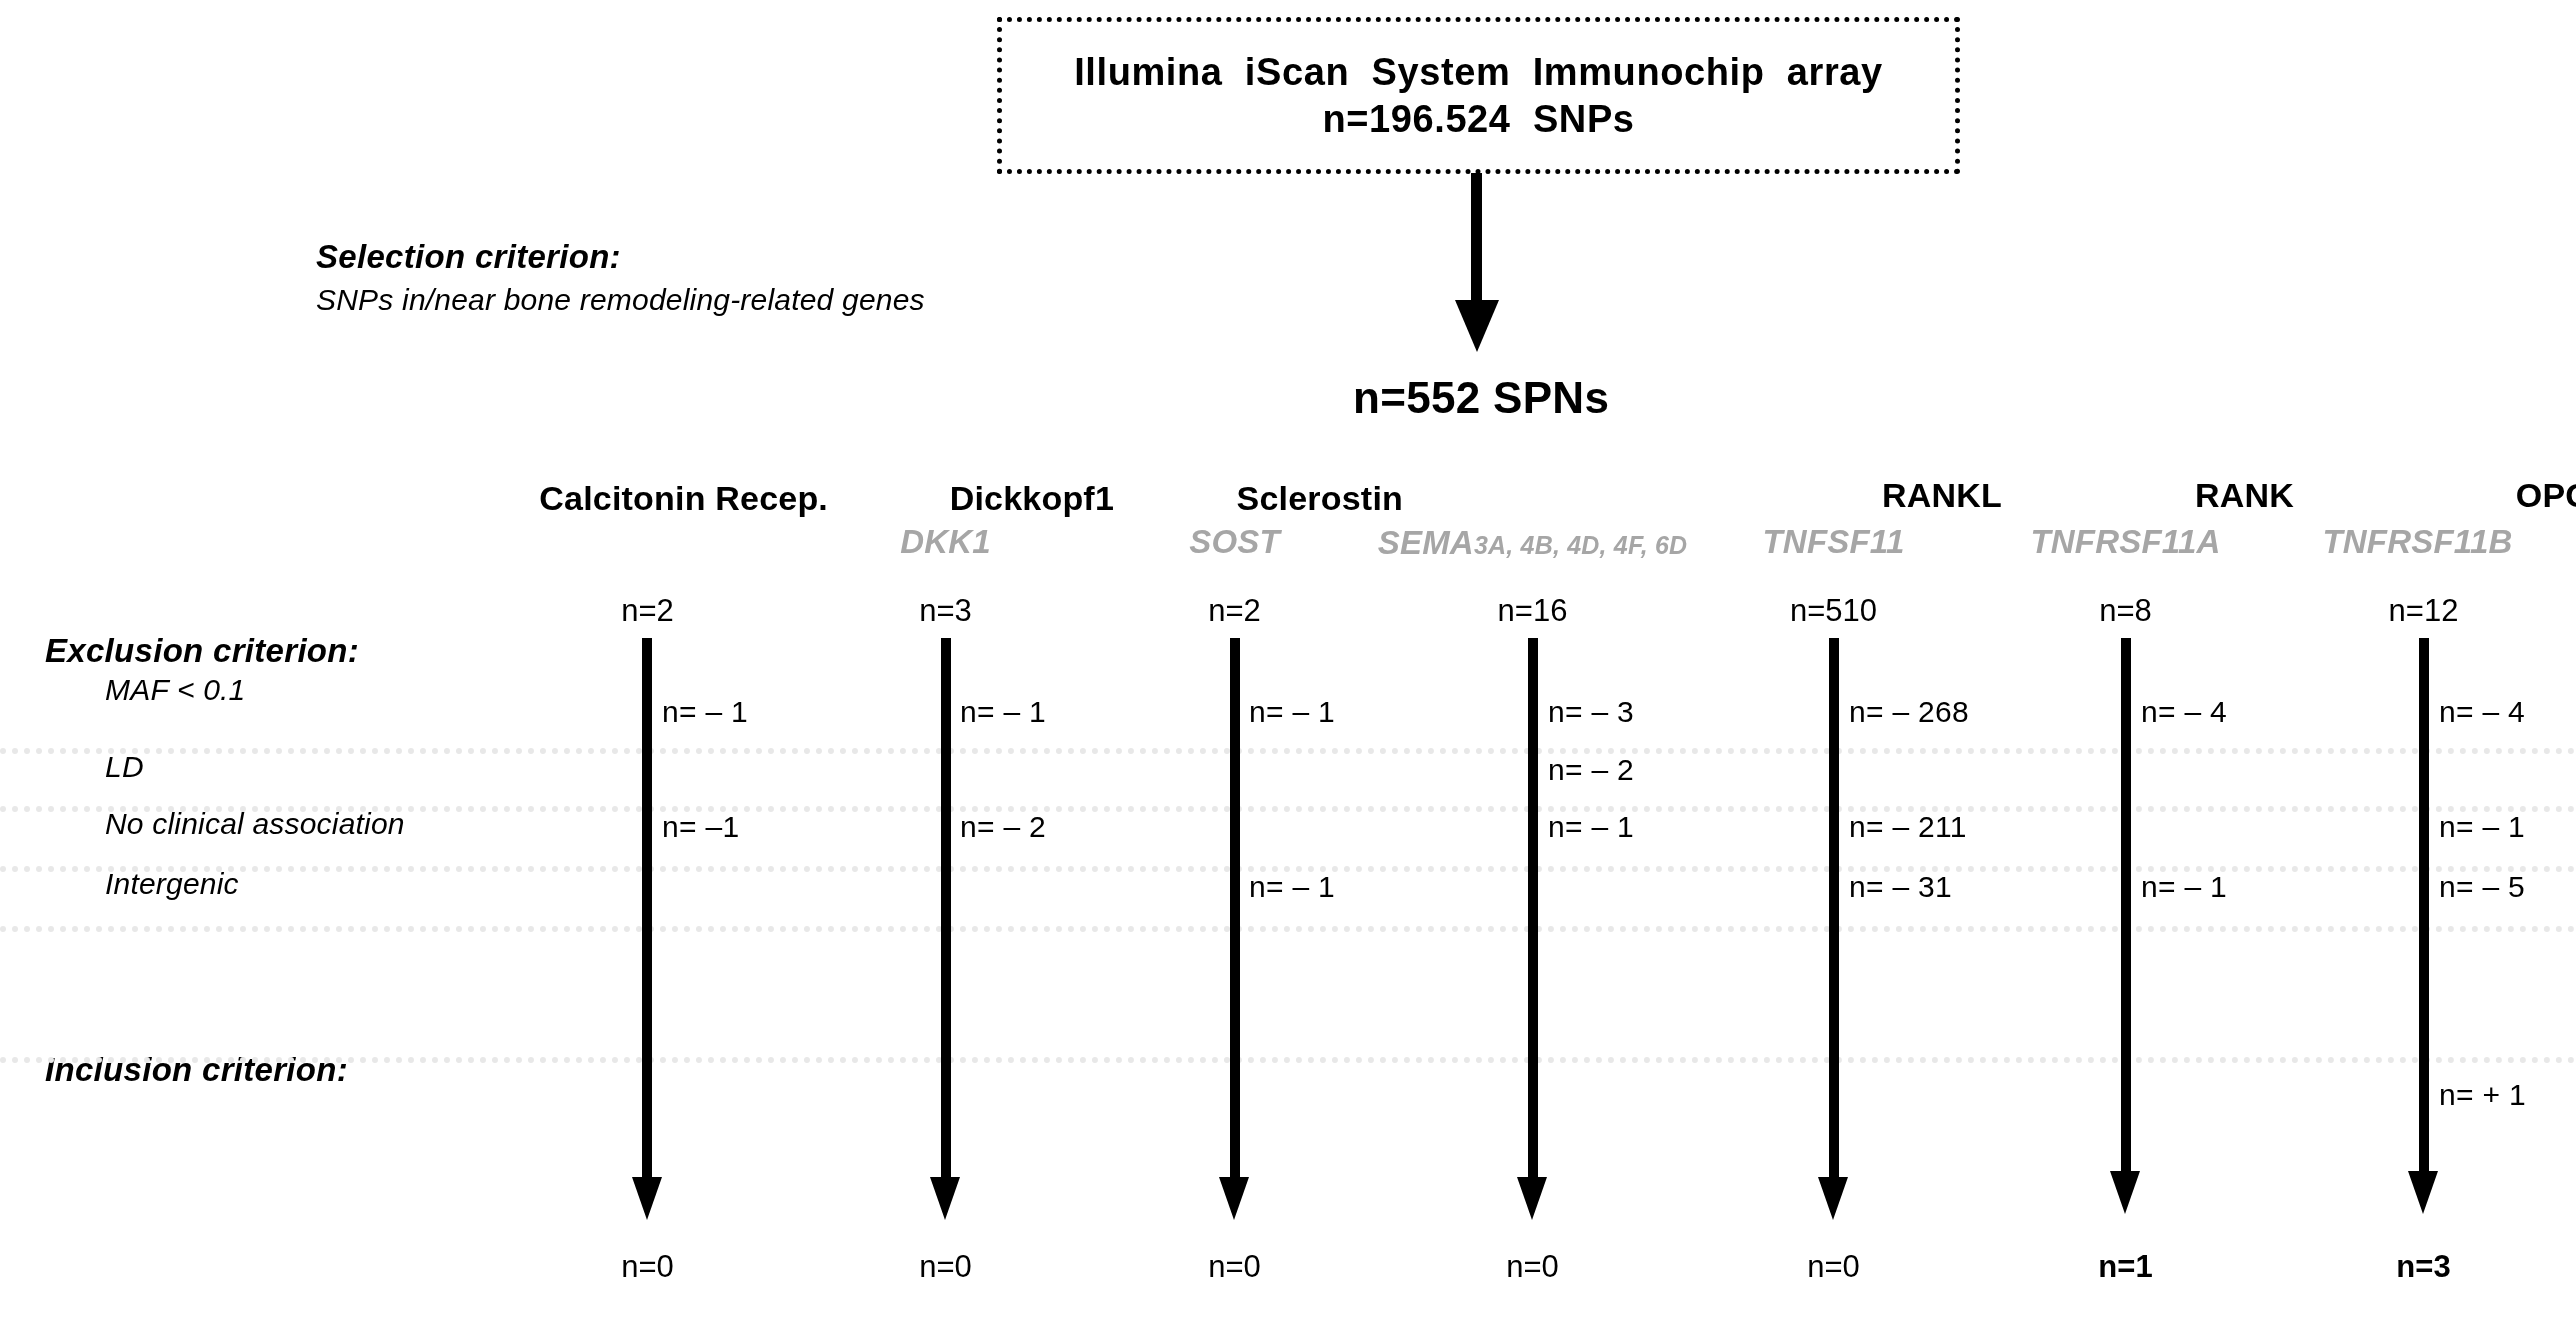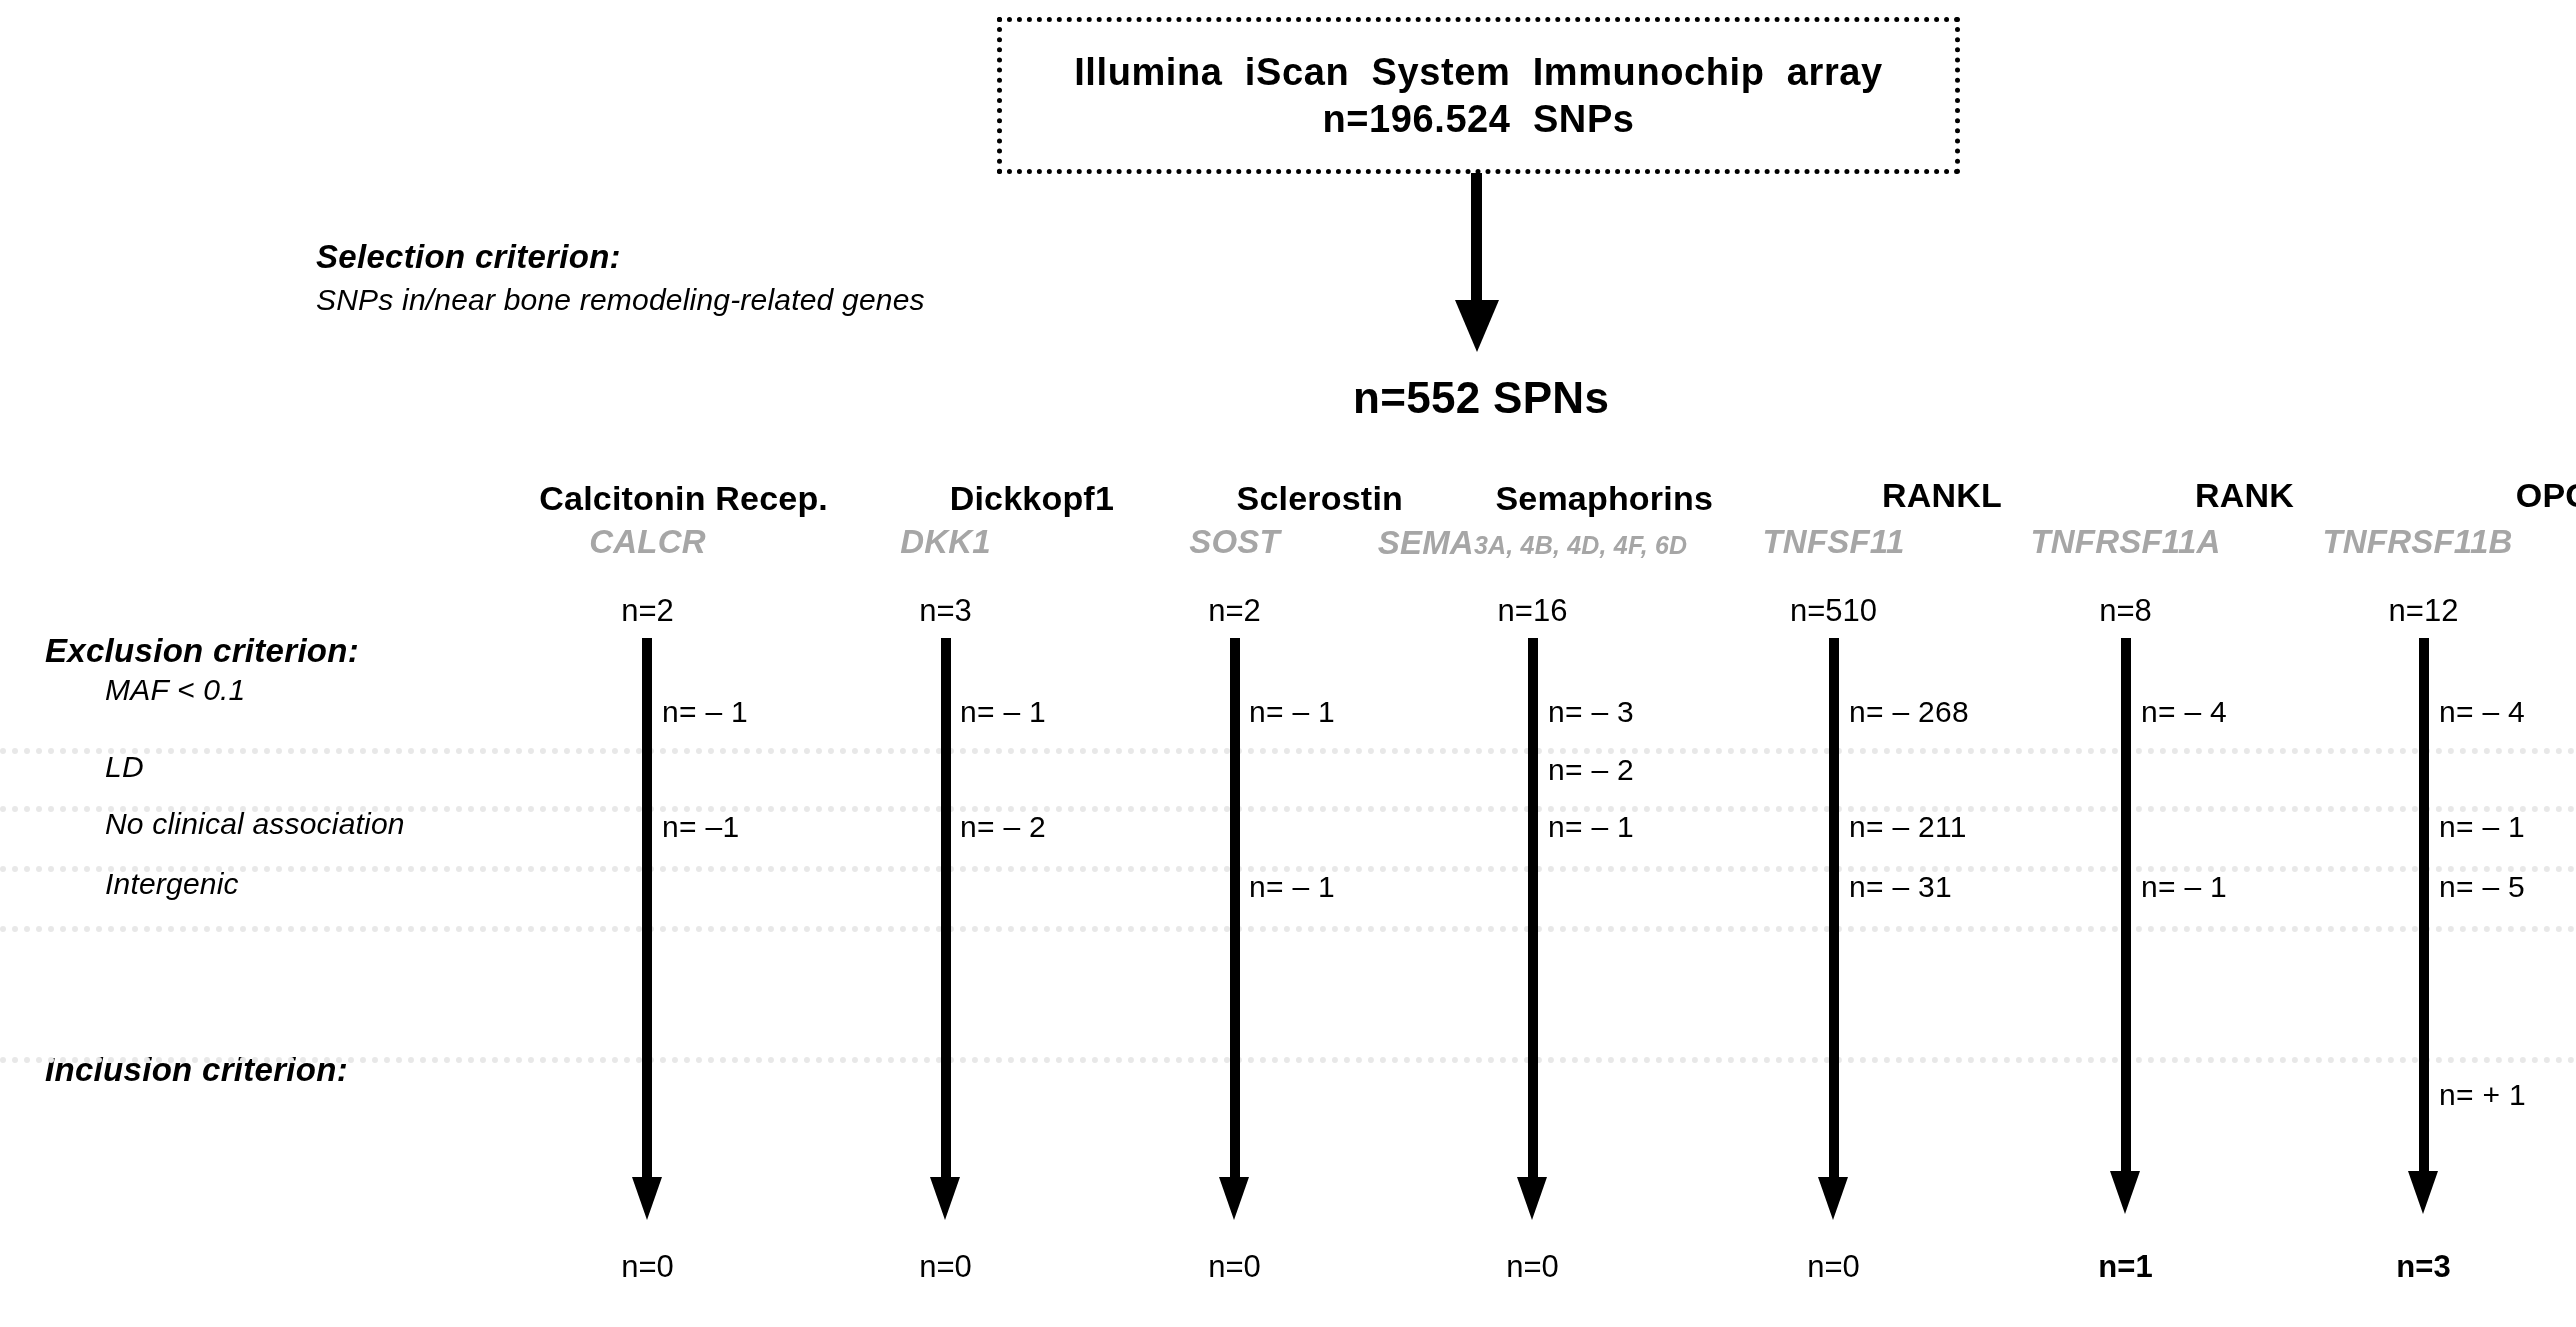--- a/index.html
+++ b/index.html
@@ -154,32 +154,30 @@
 
   <div class="arrow-line" style="left:1471px; top:173px; width:11px; height:130px;"></div>
   <div class="arrow-head big" style="left:1455px; top:300px;"></div>
 
   <div class="abs crit-head" style="left:316px; top:238px;">Selection criterion:</div>
   <div class="abs crit-sub" style="left:316px; top:283px;">SNPs in/near bone remodeling-related genes</div>
 
   <div class="abs spn-total" style="left:1353px; top:373px;">n=552 SPNs</div>
 
   <div class="col-name" style="left:467px; top:479px; width:361px;">Calcitonin Recep.</div>
-  <div class="col-gene" style="left:467px; top:523px; width:361px;">CALCR</div>
   <div class="col-n" style="left:467px; top:593px; width:361px;">n=2</div>
 
   <div class="col-name" style="left:777px; top:479px; width:337px;">Dickkopf1</div>
   <div class="col-gene" style="left:777px; top:523px; width:337px;">DKK1</div>
   <div class="col-n" style="left:777px; top:593px; width:337px;">n=3</div>
 
   <div class="col-name" style="left:1066px; top:479px; width:337px;">Sclerostin</div>
   <div class="col-gene" style="left:1066px; top:523px; width:337px;">SOST</div>
   <div class="col-n" style="left:1066px; top:593px; width:337px;">n=2</div>
 
-  <div class="col-name" style="left:1352px; top:479px; width:361px;">Semaphorins</div>
   <div class="col-gene" style="left:1340px; top:524px; width:385px;"><span>SEMA</span><span class="sub">3A, 4B, 4D, 4F, 6D</span></div>
   <div class="col-n" style="left:1352px; top:593px; width:361px;">n=16</div>
 
   <div class="col-name" style="left:1665px; top:476px; width:337px;">RANKL</div>
   <div class="col-gene" style="left:1665px; top:523px; width:337px;">TNFSF11</div>
   <div class="col-n" style="left:1665px; top:593px; width:337px;">n=510</div>
 
   <div class="col-name" style="left:1957px; top:476px; width:337px;">RANK</div>
   <div class="col-gene" style="left:1957px; top:523px; width:337px;">TNFRSF11A</div>
   <div class="col-n" style="left:1957px; top:593px; width:337px;">n=8</div>

